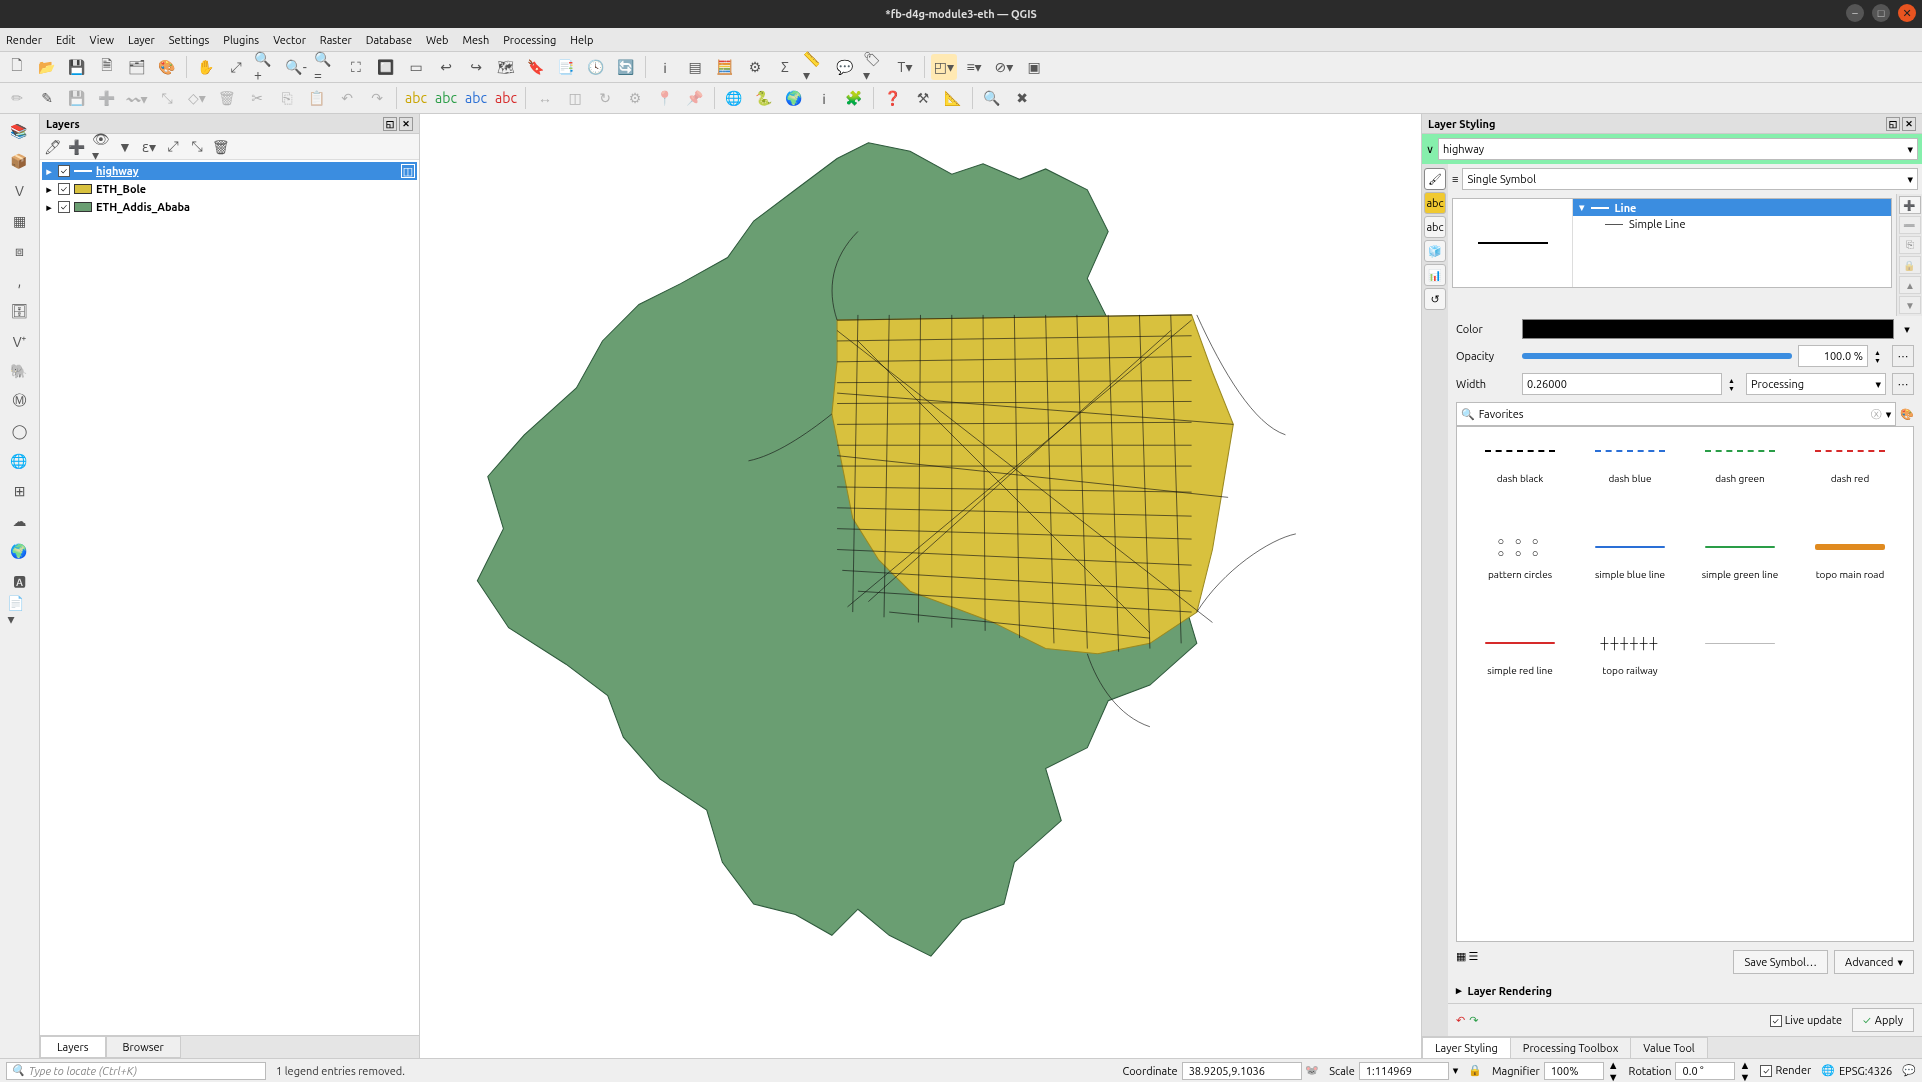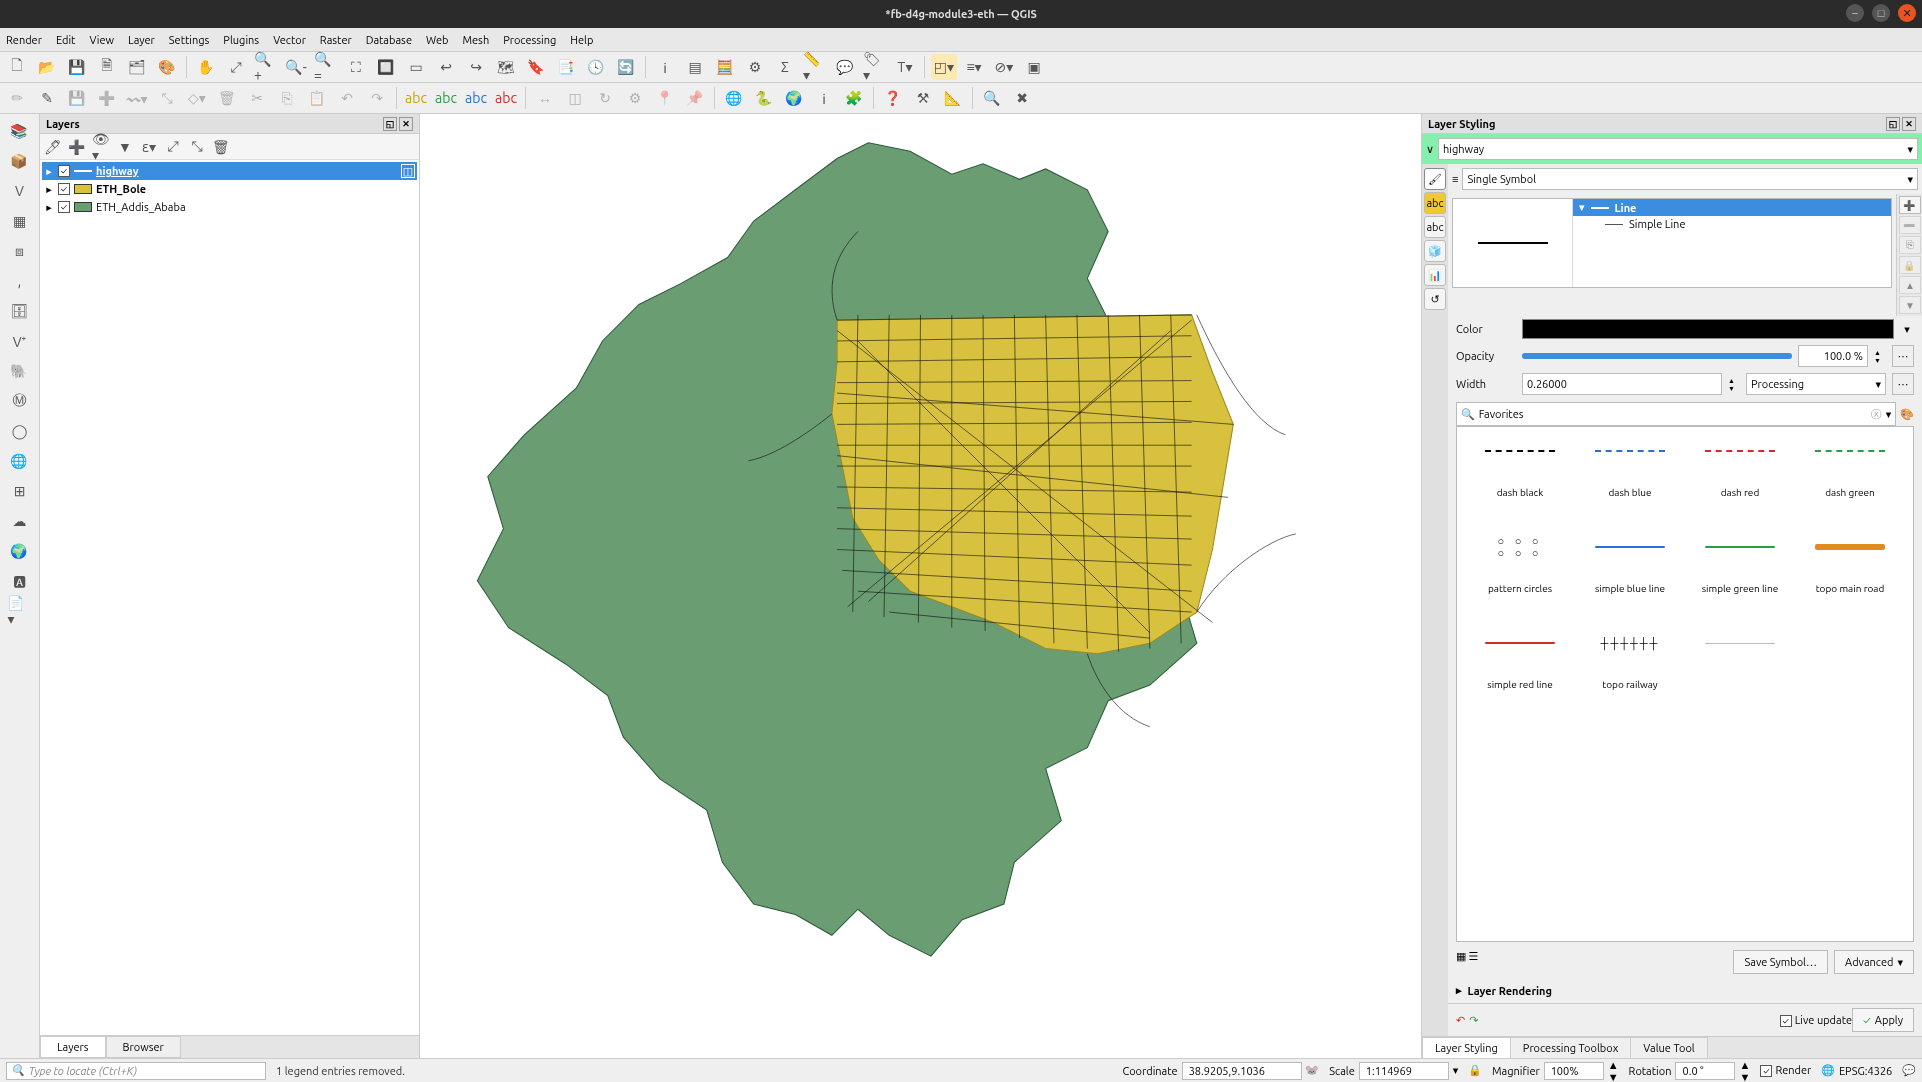--- a/index.html
+++ b/index.html
@@ -48,31 +48,31 @@
   .proprow .val{ flex:1; height:22px; border:1px solid #bbb; background:#fff; display:flex;align-items:center; padding:0 4px;}
   .proprow .colorsw{ flex:1; height:20px; background:#000; border:1px solid #888;}
   .proprow .slider{ flex:1; height:6px; background:#ddd; border-radius:3px; position:relative;}
   .proprow .slider .fill{ position:absolute; left:0; top:0; bottom:0; right:0; background:#3b8de0; border-radius:3px;}
   .proprow .num{ width:70px; height:22px; border:1px solid #bbb; background:#fff; padding:0 4px; display:flex;align-items:center;justify-content:flex-end;}
   .proprow .unit{ width:140px; height:22px; border:1px solid #bbb; background:#fff; padding:0 4px; display:flex;align-items:center;}
   .proprow .ddbtn{ width:22px; height:22px; border:1px solid #bbb; display:flex;align-items:center;justify-content:center;}
   .search{ margin:4px 8px; height:24px; border:1px solid #bbb; background:#fff; display:flex; align-items:center; padding:0 4px; gap:4px;}
   .search input{ flex:1; border:none; outline:none;}
   .swatchgrid{ flex:1; overflow:auto; background:#fff; border:1px solid #bbb; margin:0 8px 4px 8px; display:grid; grid-template-columns:repeat(4,1fr); gap:8px; padding:12px; align-content:start;}
-  .swatch{ display:flex; flex-direction:column; align-items:center; gap:24px; height:88px; justify-content:flex-start;}
+  .swatch{ display:flex; flex-direction:column; align-items:center; gap:10px; height:88px; justify-content:flex-start;}
   .swatch .prev{ width:80px; height:24px; display:flex;align-items:center;justify-content:center;}
   .swatch .name{ text-align:center; font-size:10px; line-height:1.2;}
   .dashed{ width:70px; border-top:2px dashed;}
   .solid{ width:70px; border-top:3px solid; border-radius:2px;}
   .btnrow{ display:flex; justify-content:flex-end; gap:6px; padding:4px 8px;}
   .qbtn{ height:24px; border:1px solid #bbb; background:#f5f5f5; padding:0 10px; display:flex;align-items:center; gap:4px;}
   .section{ padding:6px 8px; display:flex; align-items:center; gap:6px; font-weight:bold;}
   .updrow{ display:flex; align-items:center; justify-content:space-between; padding:4px 8px; border-top:1px solid #ccc;}
   .updrow .lefticons{display:flex; gap:4px;}
-  .updrow .righticons{display:flex; align-items:center;margin-left:20px;}
+  .updrow .righticons{display:flex; gap:10px; align-items:center;margin-left:20px;}
   .bottomtabs{ display:flex; border-top:1px solid #ccc; background:#e5e5e5;}
   .bottomtabs .bt{ padding:4px 12px; border:1px solid #ccc; border-bottom:none; background:#efefef; margin-right:-1px;}
   .bottomtabs .bt.active{ background:#fff;}
   .statusbar{ height:24px; background:#efefef; border-top:1px solid #ccc; display:flex; align-items:center; padding:0 6px; gap:10px;}
   .statusbar .locator{ flex:0 0 260px; height:18px; border:1px solid #bbb; background:#fff; display:flex;align-items:center; padding:0 4px; gap:4px; color:#888; font-style:italic;}
   .statusbar .msg{ flex:1; color:#333; font-style:normal;}
   .sbfield{ display:flex; align-items:center; gap:4px;}
   .sbfield .box{ height:18px; border:1px solid #bbb; background:#fff; padding:0 6px; display:flex;align-items:center;}
   .layersbottom{ display:flex; border-top:1px solid #ccc; background:#e5e5e5;}
   .layersbottom .bt{ padding:4px 16px; border:1px solid #ccc; background:#fff;}
@@ -242,21 +242,21 @@
       <div class="layerrow">
         <span style="width:10px;text-align:center">▸</span>
         <span class="cb">✓</span>
         <span class="sw" style="background:#d8c13e"></span>
         <span style="font-weight:bold">ETH_Bole</span>
       </div>
       <div class="layerrow">
         <span style="width:10px;text-align:center">▸</span>
         <span class="cb">✓</span>
         <span class="sw" style="background:#6a9e72"></span>
-        <span style="font-weight:normal">ETH_Addis_Ababa</span>
+        <span style="font-weight:bold">ETH_Addis_Ababa</span>
       </div>
     </div>
     <div class="layersbottom">
       <div class="bt active">Layers</div>
       <div class="bt">Browser</div>
     </div>
   </div>
 
   <div class="canvas">
     <svg class="map-svg" viewBox="0 0 960 870">
@@ -415,29 +415,29 @@
               <div class="name">dash black</div>
             </div>
             <div class="swatch">
               <div class="prev">
                 <div class="dashed" style="border-color: rgb(42, 111, 214);"></div>
               </div>
               <div class="name">dash blue</div>
             </div>
             <div class="swatch">
               <div class="prev">
+                <div class="dashed" style="border-color: rgb(42, 157, 71);"></div>
+              </div>
+              <div class="name">dash green</div>
+            </div>
+            <div class="swatch">
+              <div class="prev">
                 <div class="dashed" style="border-color: rgb(214, 42, 42);"></div>
               </div>
               <div class="name">dash red</div>
-            </div>
-            <div class="swatch">
-              <div class="prev">
-                <div class="dashed" style="border-color: rgb(42, 157, 71);"></div>
-              </div>
-              <div class="name">dash green</div>
             </div>
             <div class="swatch">
               <div class="prev">
                 <span style="letter-spacing:4px">○ ○ ○<br>○ ○ ○</span>
               </div>
               <div class="name">pattern circles</div>
             </div>
             <div class="swatch">
               <div class="prev">
                 <div class="solid" style="border-color: rgb(42, 111, 214); border-top-width: 2px;"></div>

